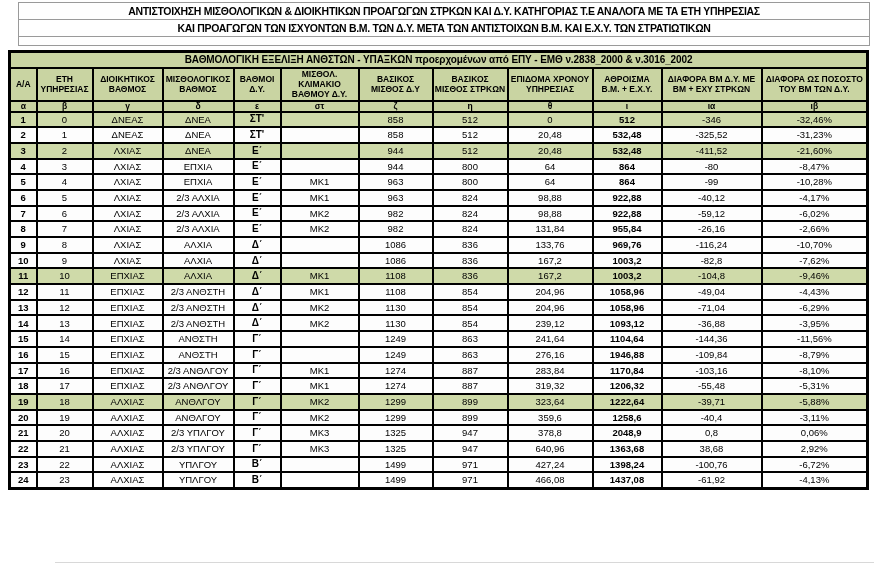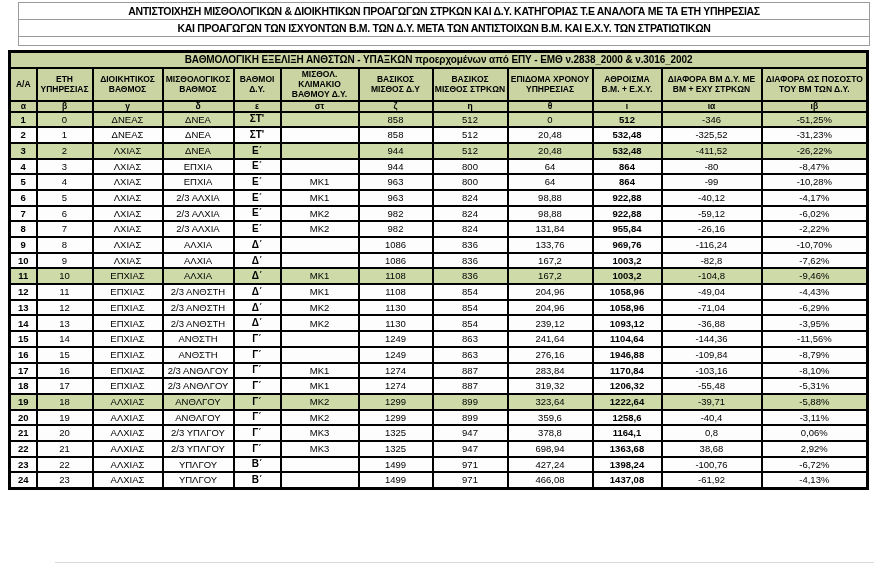--- a/index.html
+++ b/index.html
@@ -130,21 +130,21 @@
     <td data-field="years">0</td>
     <td data-field="admin">ΔΝΕΑΣ</td>
     <td data-field="salary_grade">ΔΝΕΑ</td>
     <td data-field="dy_grade">ΣΤ'</td>
     <td data-field="mk"></td>
     <td data-field="bm_dy">858</td>
     <td data-field="bm_str">512</td>
     <td data-field="exy">0</td>
     <td data-field="sum">512</td>
     <td data-field="diff">-346</td>
-    <td data-field="diff_pct">-51,25%</td>
+    <td data-field="diff_pct">-32,46%</td>
   </tr>
       <tr>
     <td data-field="aa">2</td>
     <td data-field="years">1</td>
     <td data-field="admin">ΔΝΕΑΣ</td>
     <td data-field="salary_grade">ΔΝΕΑ</td>
     <td data-field="dy_grade">ΣΤ'</td>
     <td data-field="mk"></td>
     <td data-field="bm_dy">858</td>
     <td data-field="bm_str">512</td>
@@ -158,21 +158,21 @@
     <td data-field="years">2</td>
     <td data-field="admin">ΛΧΙΑΣ</td>
     <td data-field="salary_grade">ΔΝΕΑ</td>
     <td data-field="dy_grade">Ε΄</td>
     <td data-field="mk"></td>
     <td data-field="bm_dy">944</td>
     <td data-field="bm_str">512</td>
     <td data-field="exy">20,48</td>
     <td data-field="sum">532,48</td>
     <td data-field="diff">-411,52</td>
-    <td data-field="diff_pct">-26,22%</td>
+    <td data-field="diff_pct">-21,60%</td>
   </tr>
       <tr>
     <td data-field="aa">4</td>
     <td data-field="years">3</td>
     <td data-field="admin">ΛΧΙΑΣ</td>
     <td data-field="salary_grade">ΕΠΧΙΑ</td>
     <td data-field="dy_grade">Ε΄</td>
     <td data-field="mk"></td>
     <td data-field="bm_dy">944</td>
     <td data-field="bm_str">800</td>
@@ -228,21 +228,21 @@
     <td data-field="years">7</td>
     <td data-field="admin">ΛΧΙΑΣ</td>
     <td data-field="salary_grade">2/3 ΑΛΧΙΑ</td>
     <td data-field="dy_grade">Ε΄</td>
     <td data-field="mk">ΜΚ2</td>
     <td data-field="bm_dy">982</td>
     <td data-field="bm_str">824</td>
     <td data-field="exy">131,84</td>
     <td data-field="sum">955,84</td>
     <td data-field="diff">-26,16</td>
-    <td data-field="diff_pct">-2,22%</td>
+    <td data-field="diff_pct">-2,66%</td>
   </tr>
       <tr>
     <td data-field="aa">9</td>
     <td data-field="years">8</td>
     <td data-field="admin">ΛΧΙΑΣ</td>
     <td data-field="salary_grade">ΑΛΧΙΑ</td>
     <td data-field="dy_grade">Δ΄</td>
     <td data-field="mk"></td>
     <td data-field="bm_dy">1086</td>
     <td data-field="bm_str">836</td>
@@ -408,34 +408,34 @@
       <tr>
     <td data-field="aa">21</td>
     <td data-field="years">20</td>
     <td data-field="admin">ΑΛΧΙΑΣ</td>
     <td data-field="salary_grade">2/3 ΥΠΛΓΟΥ</td>
     <td data-field="dy_grade">Γ΄</td>
     <td data-field="mk">ΜΚ3</td>
     <td data-field="bm_dy">1325</td>
     <td data-field="bm_str">947</td>
     <td data-field="exy">378,8</td>
-    <td data-field="sum">1164,1</td>
+    <td data-field="sum">2048,9</td>
     <td data-field="diff">0,8</td>
     <td data-field="diff_pct">0,06%</td>
   </tr>
       <tr>
     <td data-field="aa">22</td>
     <td data-field="years">21</td>
     <td data-field="admin">ΑΛΧΙΑΣ</td>
     <td data-field="salary_grade">2/3 ΥΠΛΓΟΥ</td>
     <td data-field="dy_grade">Γ΄</td>
     <td data-field="mk">ΜΚ3</td>
     <td data-field="bm_dy">1325</td>
     <td data-field="bm_str">947</td>
-    <td data-field="exy">698,94</td>
+    <td data-field="exy">640,96</td>
     <td data-field="sum">1363,68</td>
     <td data-field="diff">38,68</td>
     <td data-field="diff_pct">2,92%</td>
   </tr>
       <tr>
     <td data-field="aa">23</td>
     <td data-field="years">22</td>
     <td data-field="admin">ΑΛΧΙΑΣ</td>
     <td data-field="salary_grade">ΥΠΛΓΟΥ</td>
     <td data-field="dy_grade">Β΄</td>

